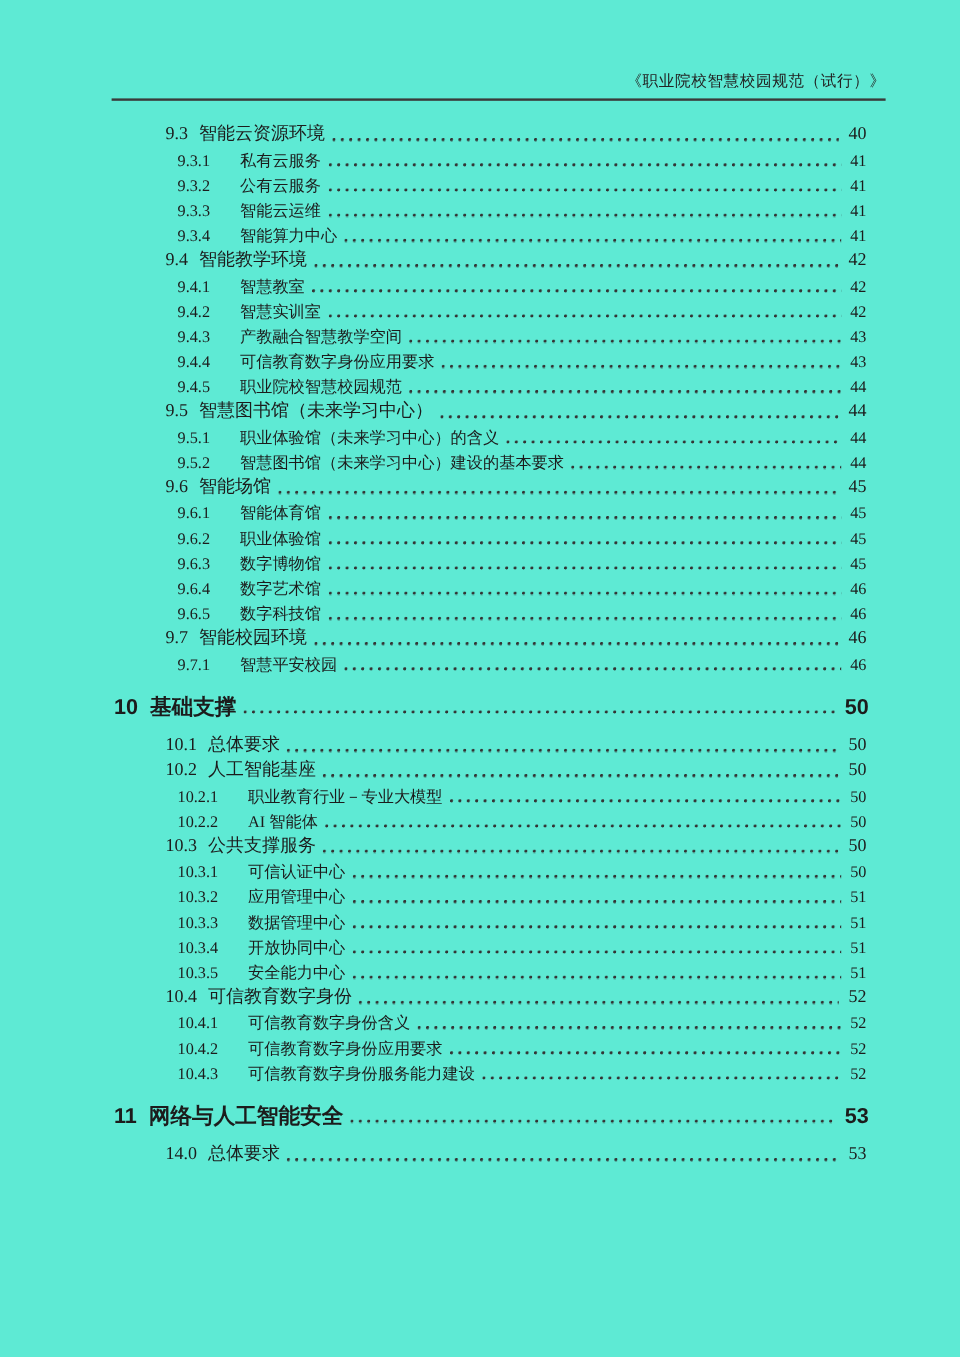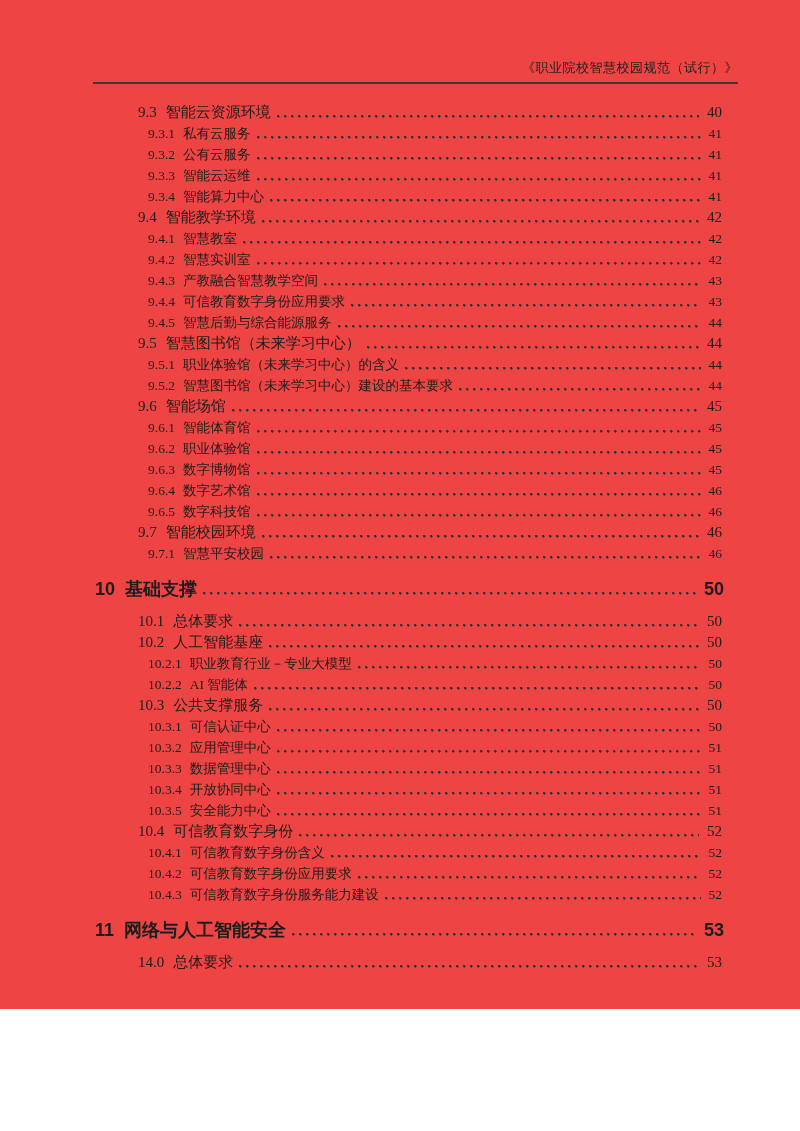--- a/index.html
+++ b/index.html
@@ -3,22 +3,22 @@
 <meta charset="utf-8">
 <style>
   html, body {
     margin: 0;
     padding: 0;
     background: #ffffff;
   }
   .doc-page {
     position: relative;
     width: 800px;
-    height: 1009px;
-    background: #ef4444;
+    height: 1131px;
+    background: #5eead4;
     overflow: hidden;
     font-family: "Liberation Serif", "DejaVu Serif", serif;
     color: #1c1c1c;
     text-decoration: underline;
   }
   
   .page-header {
     position: absolute;
     top: 58px;
     left: 93px;
@@ -74,21 +74,21 @@
     line-height: 21px;
   }
   .lvl2 .toc-num { margin-right: 9px; margin-left: 19px; }
 
   
   .lvl3 {
     padding-left: 55px;
     font-size: 13.5px;
     line-height: 21px;
   }
-  .lvl3 .toc-num { margin-right: 8px; }
+  .lvl3 .toc-num { margin-right: 25px; }
 
   
   .lvl1 {
     padding-left: 2px;
     padding-right: 14px;
     font-family: "Liberation Sans", "DejaVu Sans", sans-serif;
     font-weight: bold;
     font-size: 18px;
     line-height: 26px;
     margin-top: 12px;
@@ -172,21 +172,21 @@
 
   <div class="toc-row lvl3">
     <span class="toc-num">9.4.4</span>
     <span class="toc-title">可信教育数字身份应用要求</span>
     <span class="toc-leader"></span>
     <span class="toc-page">43</span>
   </div>
 
   <div class="toc-row lvl3">
     <span class="toc-num">9.4.5</span>
-    <span class="toc-title">智慧后勤与综合能源服务</span>
+    <span class="toc-title">职业院校智慧校园规范</span>
     <span class="toc-leader"></span>
     <span class="toc-page">44</span>
   </div>
 
   <div class="toc-row lvl2">
     <span class="toc-num">9.5</span>
     <span class="toc-title">智慧图书馆（未来学习中心）</span>
     <span class="toc-leader"></span>
     <span class="toc-page">44</span>
   </div>

